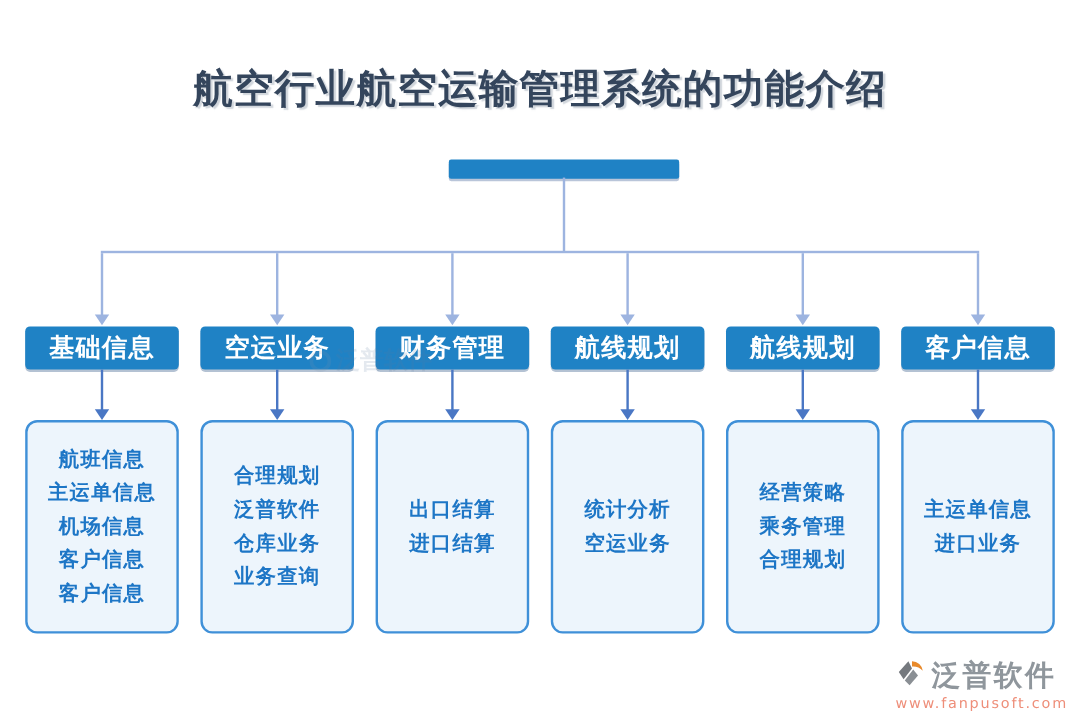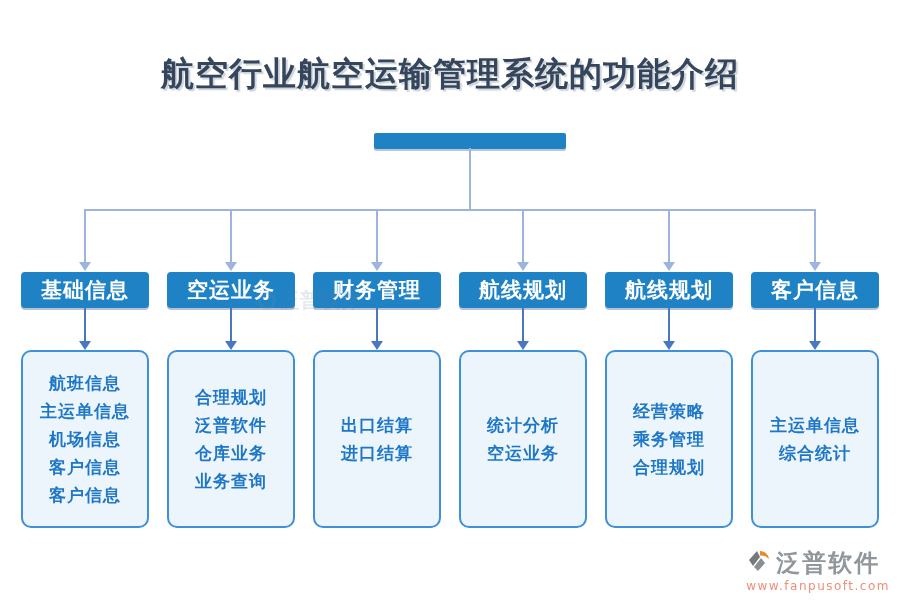--- a/index.html
+++ b/index.html
@@ -180,21 +180,21 @@
   </div>
 
   <div class="column" style="--cx:815px">
     <div class="branch-stem"></div>
     <div class="branch-arrow"></div>
     <div class="cat-box">客户信息</div>
     <div class="sub-stem"></div>
     <div class="sub-arrow"></div>
     <div class="leaf-box">
       <div>主运单信息</div>
-      <div>综合统计</div>
+      <div>进口业务</div>
     </div>
   </div>
 
   <div class="watermark">
     <span class="wm-circle"></span>
     <span>泛普软件</span>
   </div>
 
   <div class="footer">
     <div class="brand-row">

